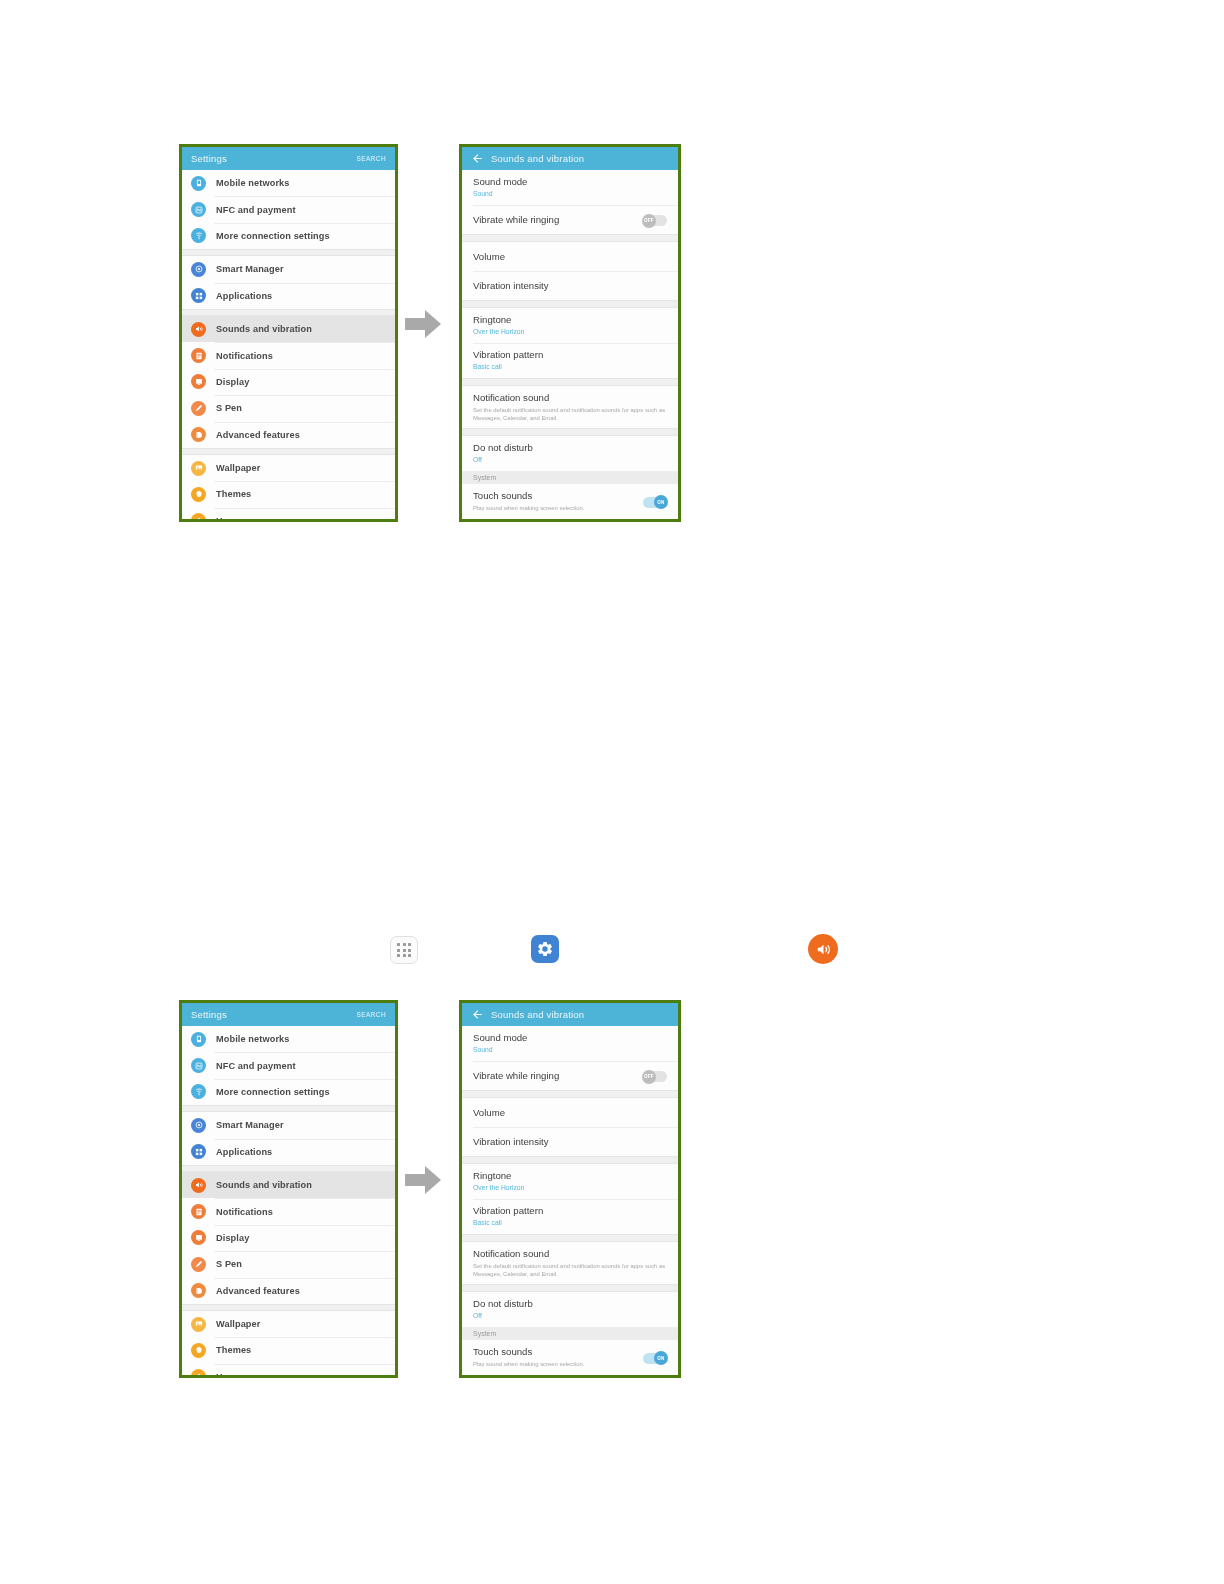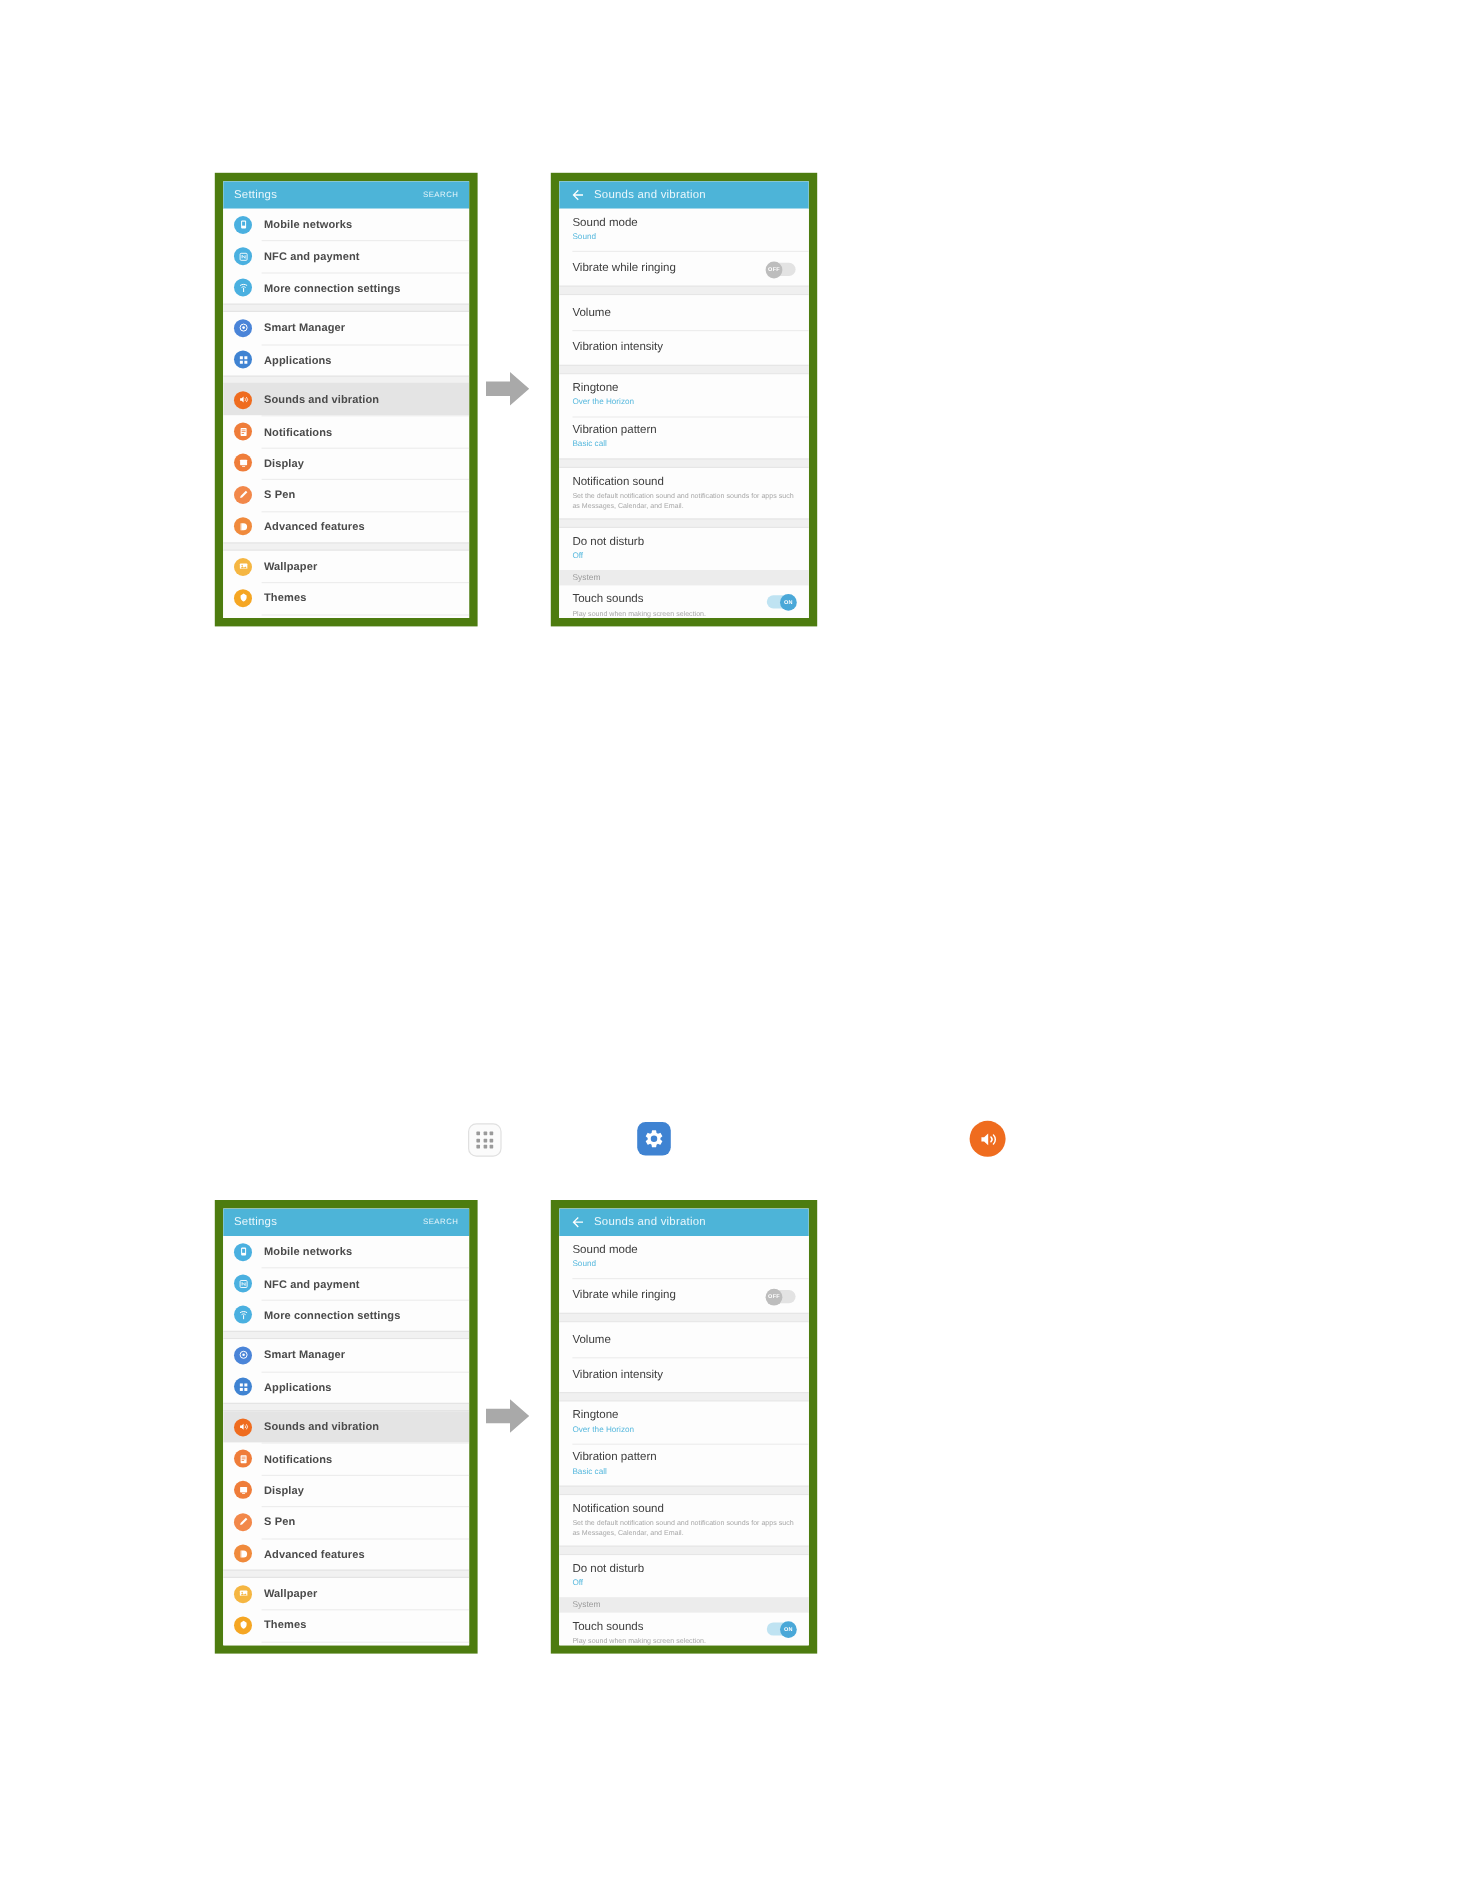--- a/index.html
+++ b/index.html
@@ -13,21 +13,21 @@
     width: 1224px;
     height: 1584px;
     position: relative;
     overflow: hidden;
   }
 
   
   .panel {
     position: absolute;
     background: #fdfdfd;
-    border: 7px solid #4d7c0f;
+    border: 3px solid #4d7c0f;
     overflow: hidden;
   }
   .panel-settings { width: 219px; height: 378px; }
   .panel-sounds   { width: 222px; height: 378px; }
 
   .appbar {
     height: 23px;
     background: #4db4d8;
     display: flex;
     align-items: center;
@@ -99,21 +99,21 @@
   .sgap {
     height: 8px;
     background: #f0f0f0;
     border-top: 1px solid #e6e6e6;
     border-bottom: 1px solid #e6e6e6;
   }
   .crow {
     padding: 6px 11px 6px 11px;
     position: relative;
     display: flex;
-    align-items: flex-start;
+    align-items: center;
   }
   .crow + .crow::before {
     content: "";
     position: absolute;
     left: 11px; right: 0; top: 0;
     height: 1px;
     background: #ededed;
   }
   .crow-txt { flex: 1; min-width: 0; }
   .crow-title {

